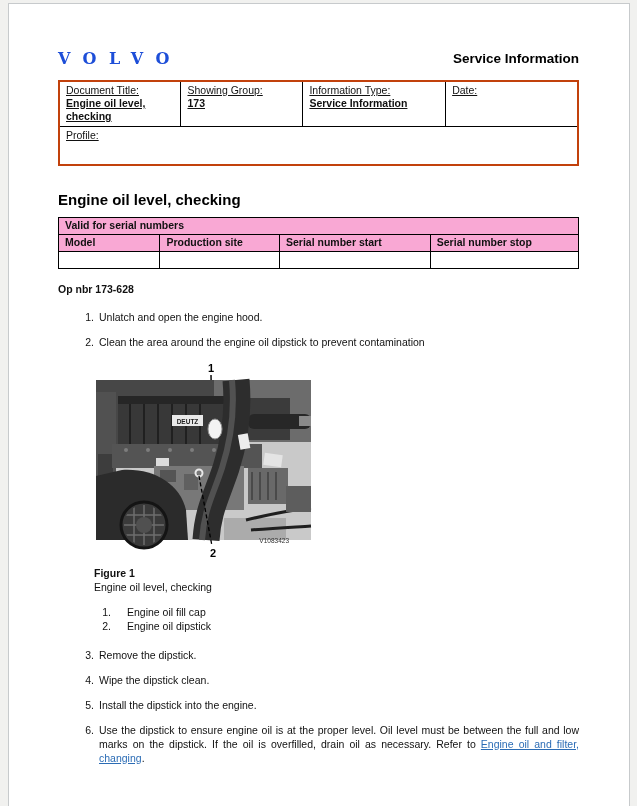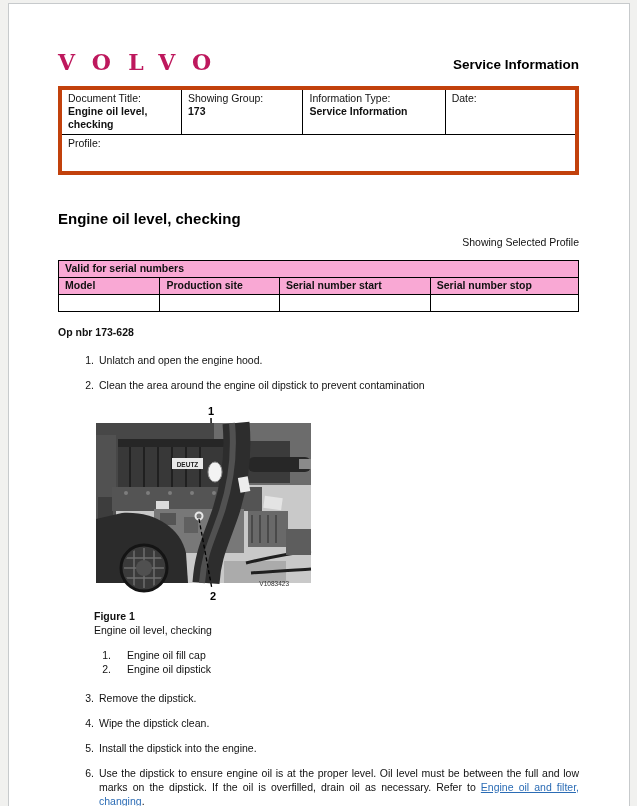--- a/index.html
+++ b/index.html
@@ -13,27 +13,27 @@
     position:absolute; left:8px; top:3px;
     width:622px; height:830px;
     background:#ffffff;
     border:1px solid #c7cacc;
     padding:47px 50px 60px 49px;
   }
   
   .hdr { display:flex; justify-content:space-between; align-items:flex-end; margin-bottom:13px; }
   .volvo-logo {
     font-family:"DejaVu Serif","Liberation Serif",serif;
-    font-weight:bold; font-size:22px; letter-spacing:0.78em;
-    color:#be185d; line-height:1; white-space:nowrap;
+    font-weight:bold; font-size:16px; letter-spacing:0.78em;
+    color:#1d4ed8; line-height:1; white-space:nowrap;
   }
   .svc-info { font-size:13.5px; font-weight:bold; color:#000; line-height:1.1; }
   
   table { border-collapse:collapse; width:100%; }
-  .doc-table { border:4px solid #c2410c; margin-bottom:35px; }
+  .doc-table { border:2px solid #c2410c; margin-bottom:25px;text-decoration:underline; }
   .doc-table td { border:1px solid #000; vertical-align:top; padding:2px 6px 3px; font-size:10.5px; line-height:13px; }
   .doc-table .lbl { display:block; }
   .doc-table .val { display:block; font-weight:bold; min-height:13px; }
   .doc-table .profile-cell { height:38px; }
   
   h1.doc-title { font-size:15px; font-weight:bold; color:#000; margin-bottom:9px; }
   .profile-note { font-size:10.5px; text-align:right; margin-bottom:12px; }
   
   .serial-table { border:1px solid #000; margin-bottom:13px; }
   .serial-table td { border:1px solid #000; padding:1px 6px 2px; font-size:10.5px; line-height:13px; }
@@ -95,21 +95,20 @@
     </tr>
     <tr>
       <td colspan="4" class="profile-cell">
         <span class="lbl">Profile:</span>
       </td>
     </tr>
   </tbody>
     </table>
 
   <h1 class="doc-title">Engine oil level, checking</h1>
-  <div class="profile-note">Showing Selected Profile</div>
 
   <table class="serial-table">
     <colgroup>
         <col style="width:19.5%">
         <col style="width:23%">
         <col style="width:29%">
         <col style="width:28.5%">
       </colgroup>
     <tbody>
         <tr>

